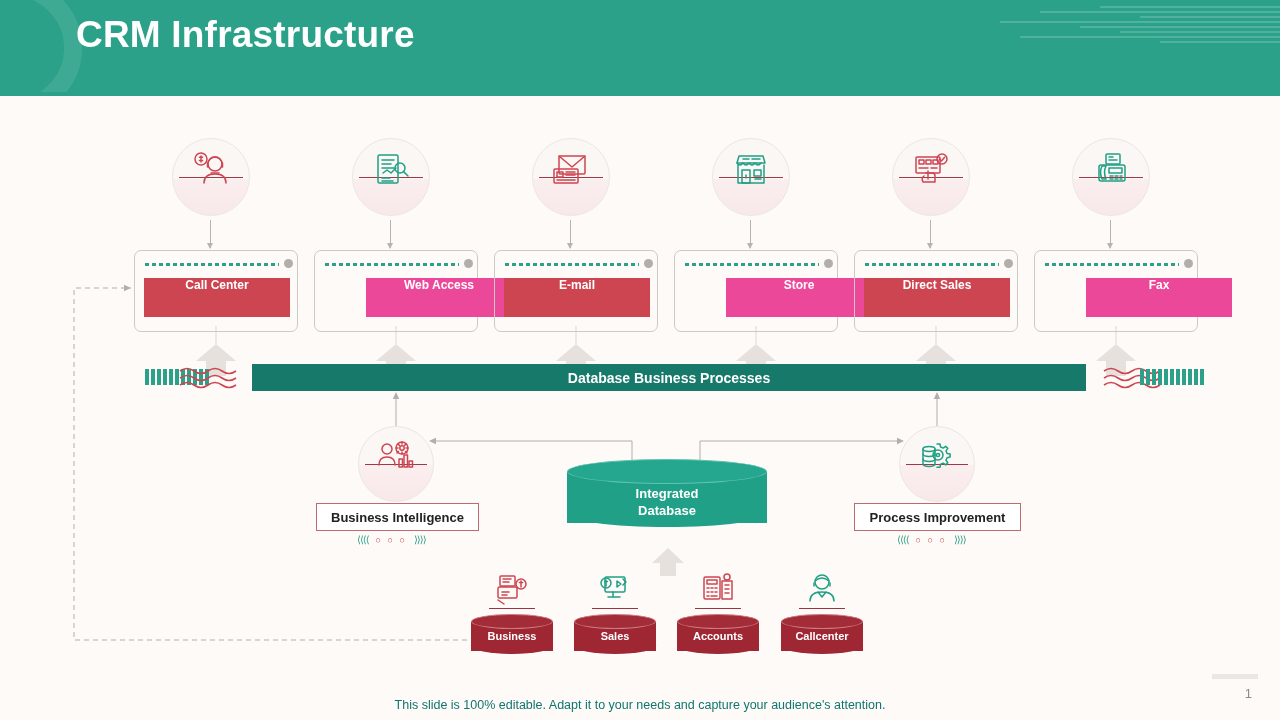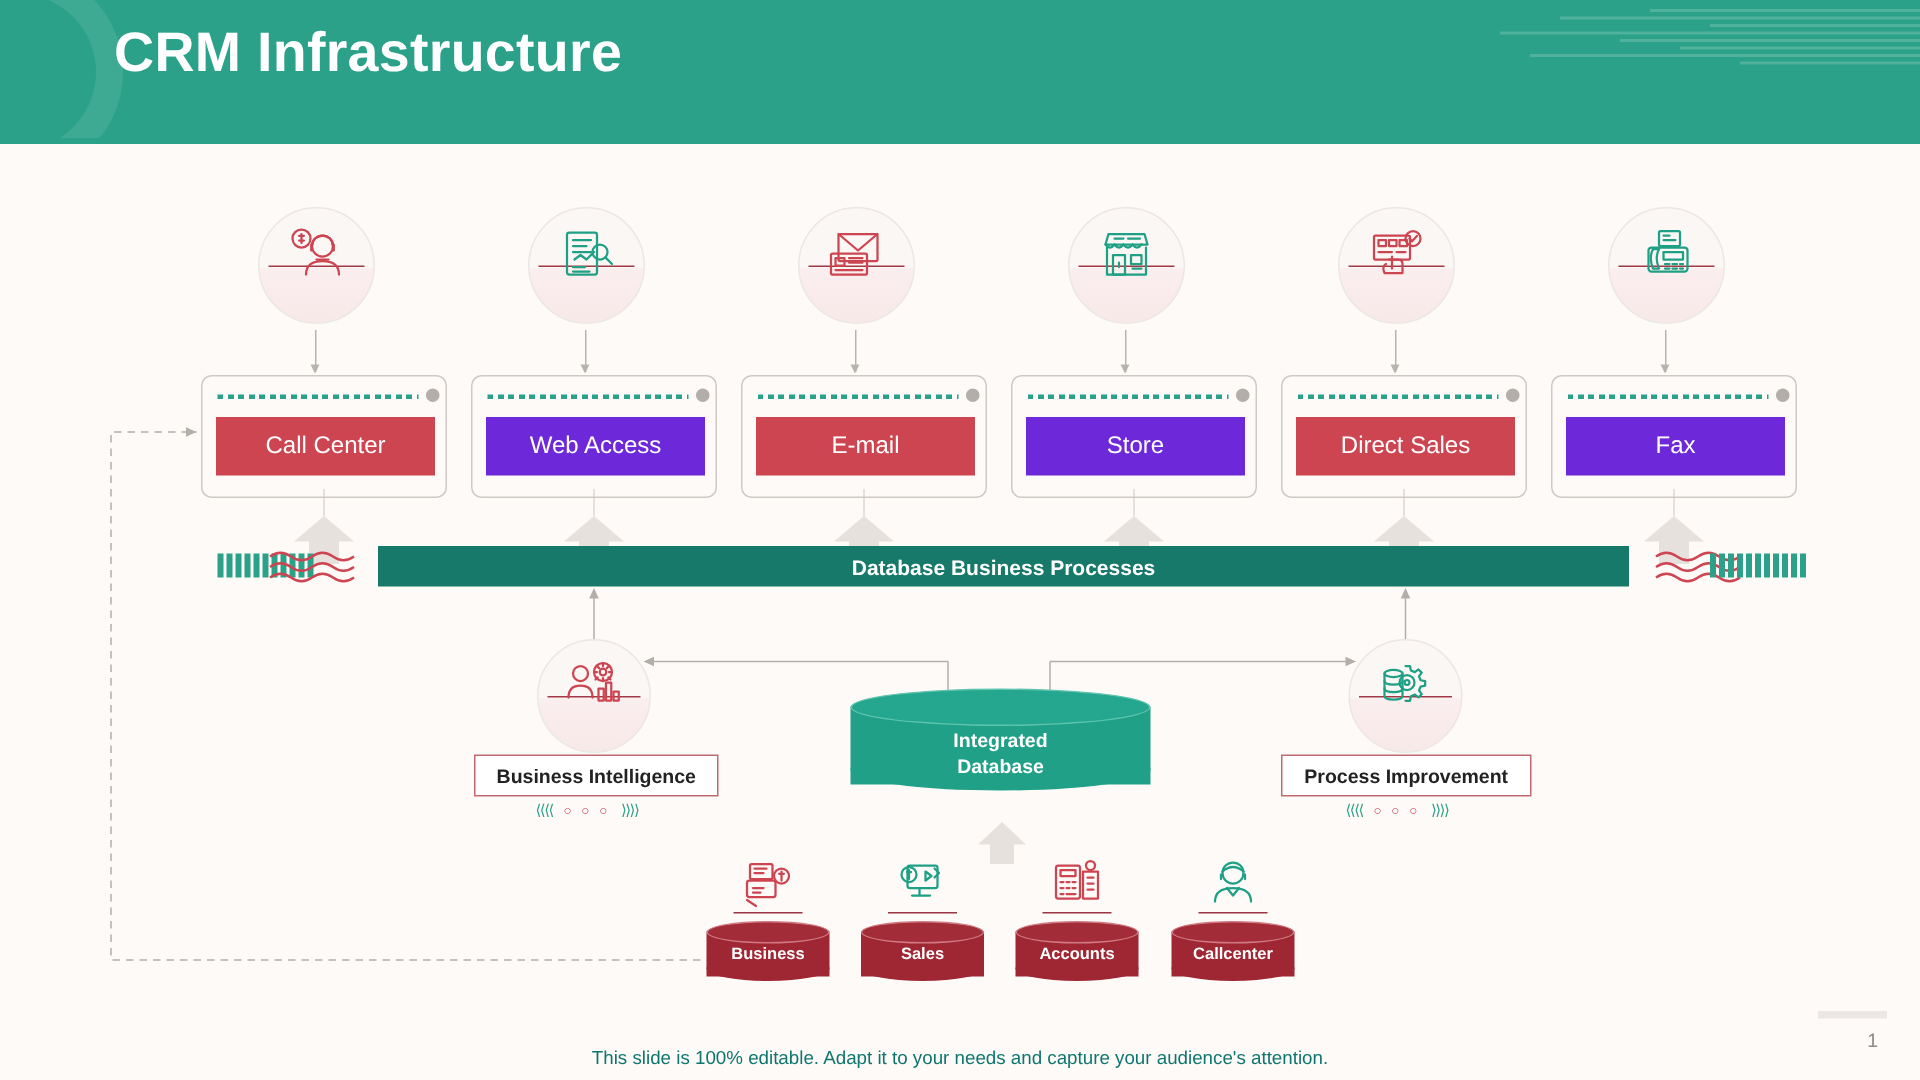--- a/index.html
+++ b/index.html
@@ -72,25 +72,25 @@
   .chan-dash {
     position: absolute; left: 10px; top: 12px; width: 134px; height: 3px;
     background-image: repeating-linear-gradient(to right,#2aa188 0,#2aa188 4px,transparent 4px,transparent 7px);
   }
   .chan-dot {
     position: absolute; right: 4px; top: 8px; width: 9px; height: 9px;
     border-radius: 50%; background: #b4aeab;
   }
   .chan-pill {
     position: absolute; left: 9px; top: 27px; width: 146px; height: 39px;
-    display: flex; align-items: center; justify-content: center;
-    font-size: 16px; font-weight: normal; color: #ffffff;
+    display: flex; justify-content: center;
+    font-size: 12px; font-weight: bold; color: #ffffff;
   }
   .pill-red  { background: #cd4551; }
-  .pill-teal { background: #6d28d9; }
+  .pill-teal { background: #ec4899; margin-left: 42px; }
 
   
   .up-arrow { position: absolute; width: 44px; height: 32px; }
   .up-arrow svg { display: block; }
 
   
   .proc-bar {
     position: absolute; left: 252px; top: 364px; width: 834px; height: 27px;
     background: #16796a; display: flex; align-items: center; justify-content: center;
   }

